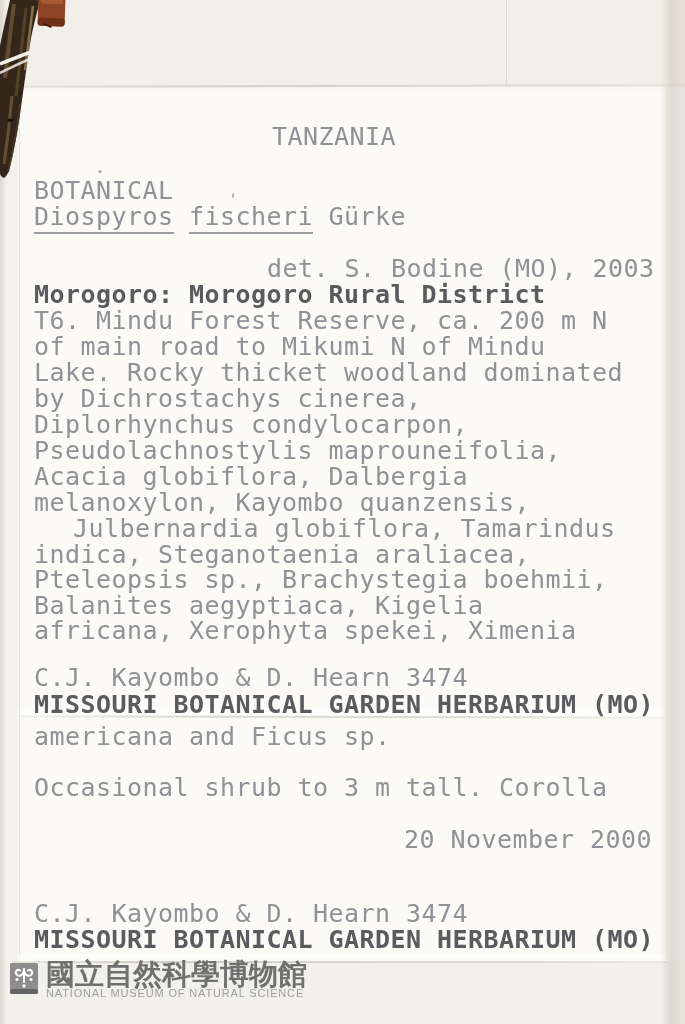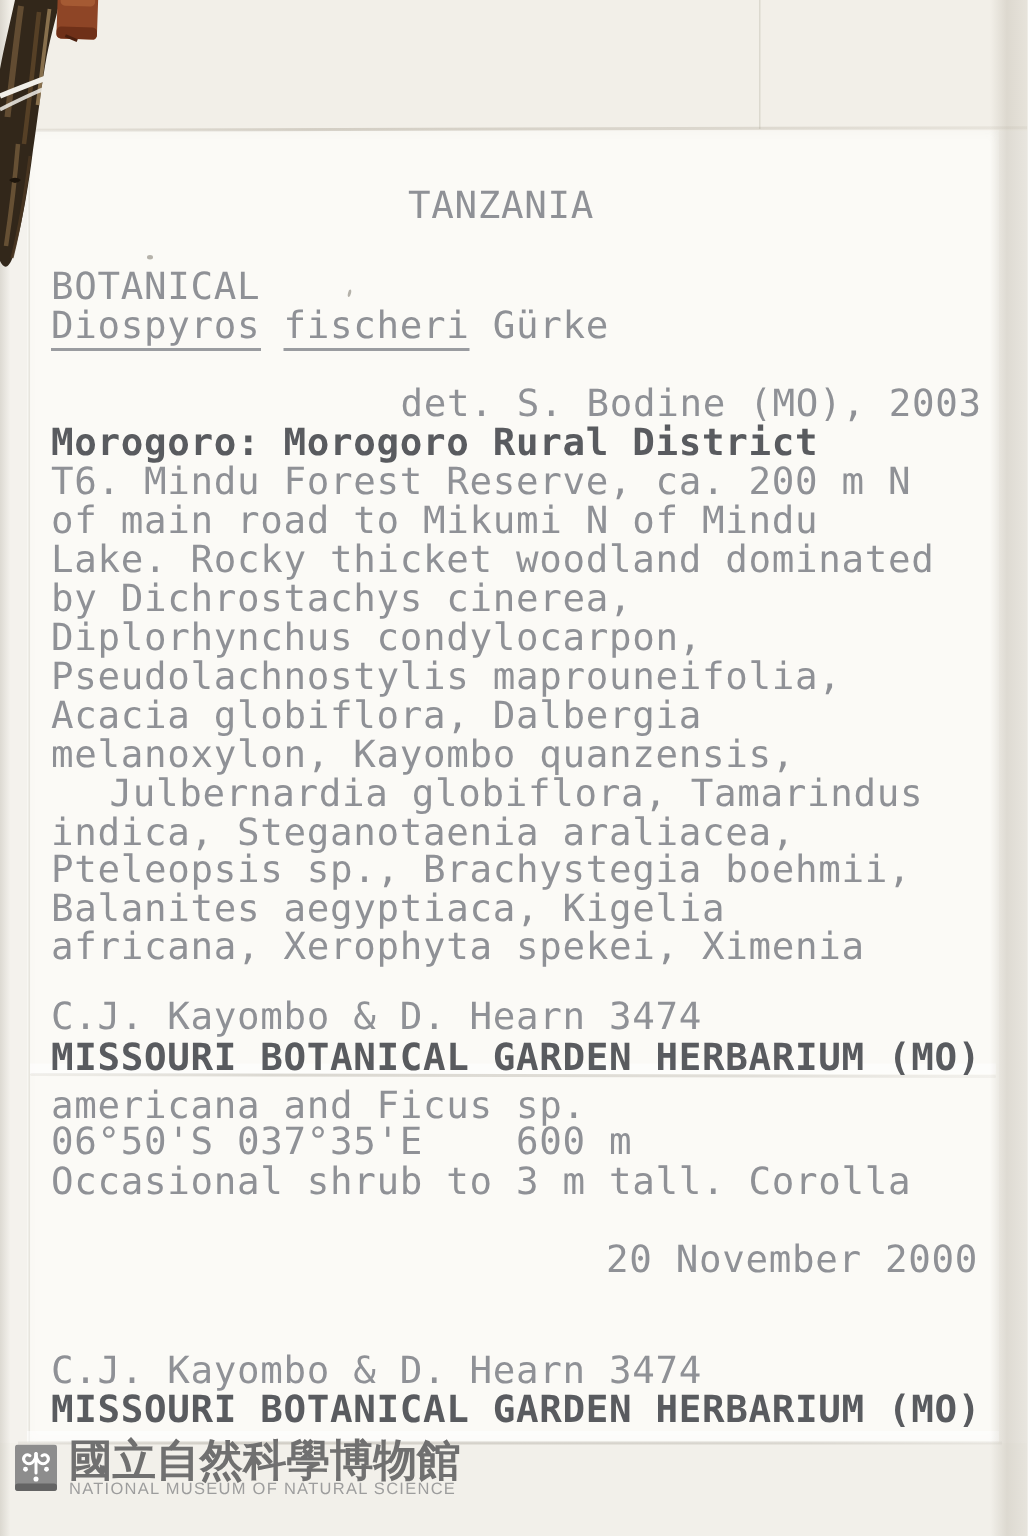--- a/index.html
+++ b/index.html
@@ -88,21 +88,20 @@
       <div class="tline" style="left: 34px; top: 467px;"><span>Acacia globiflora, Dalbergia</span></div>
       <div class="tline" style="left: 34px; top: 493px;"><span>melanoxylon, Kayombo quanzensis,</span></div>
       <div class="tline" style="left: 34px; top: 519px; margin-left: 39px;"><span>Julbernardia globiflora, Tamarindus</span></div>
       <div class="tline" style="left: 34px; top: 545px;"><span>indica, Steganotaenia araliacea,</span></div>
       <div class="tline" style="left: 34px; top: 570px;"><span>Pteleopsis sp., Brachystegia boehmii,</span></div>
       <div class="tline" style="left: 34px; top: 596px;"><span>Balanites aegyptiaca, Kigelia</span></div>
       <div class="tline" style="left: 34px; top: 621px;"><span>africana, Xerophyta spekei, Ximenia</span></div>
       <div class="tline" style="left: 34px; top: 668px;"><span>C.J. Kayombo &amp; D. Hearn 3474</span></div>
       <div class="tline bold" style="left: 34px; top: 695px;"><span>MISSOURI BOTANICAL GARDEN HERBARIUM (MO)</span></div>
       <div class="tline" style="left: 34px; top: 727px;"><span>americana and Ficus sp.</span></div>
-      <div class="tline" style="left: 34px; top: 751px;"><span>06°50'S 037°35'E    600 m</span></div>
       <div class="tline" style="left: 34px; top: 778px;"><span>Occasional shrub to 3 m tall. Corolla</span></div>
       <div class="tline" style="left: 404px; top: 830px;"><span>20 November 2000</span></div>
       <div class="tline" style="left: 34px; top: 904px;"><span>C.J. Kayombo &amp; D. Hearn 3474</span></div>
       <div class="tline bold" style="left: 34px; top: 930px;"><span>MISSOURI BOTANICAL GARDEN HERBARIUM (MO)</span></div>
     </div>
 
   <svg class="twig" width="92" height="200" viewBox="0 0 92 200" aria-hidden="true">
     <path d="M10,0 L40,0 C37,14 33,26 30,44 C27,62 25,80 22,100 C19,124 15,148 9,170 C6,179 3,180 0,174 L0,46 C3,30 7,14 10,0 Z" fill="#32271a"></path>
     <path d="M14,4 C11,26 8,52 5,78" stroke="#6e5638" stroke-width="4" fill="none" opacity=".8"></path>
     <path d="M26,8 C23,34 20,64 16,96" stroke="#5a4428" stroke-width="3" fill="none" opacity=".9"></path>

